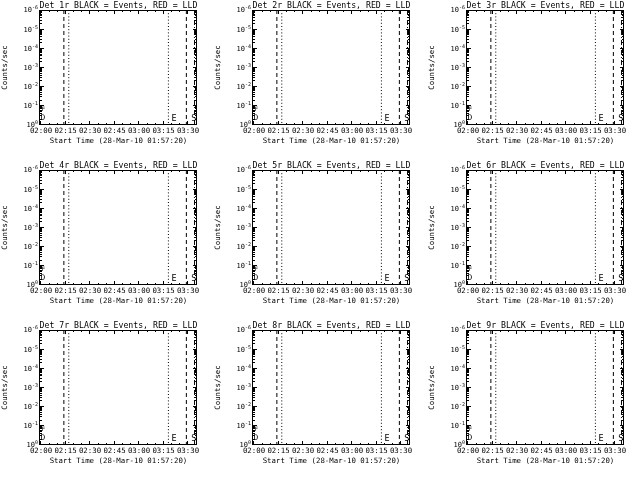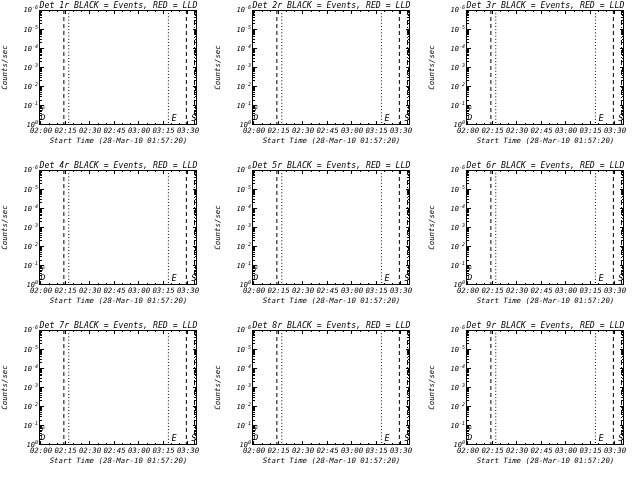--- a/index.html
+++ b/index.html
@@ -6,21 +6,21 @@
   body{
     width:640px;height:480px;background:#ffffff;overflow:hidden;
     font-family:"DejaVu Sans Mono", monospace;
   }
   #plot-grid{
     width:640px;height:480px;
     display:grid;
     grid-template-columns:repeat(3,213.33px);
     grid-template-rows:repeat(3,160px);
   }
-  .panel{position:relative;width:213.33px;height:160px;font-style:italic;}
+  .panel{position:relative;width:213.33px;height:160px;}
   .panel svg{position:absolute;left:0;top:0;}
   text{fill:#000;}
 </style>
 </head>
 <body>
 
 <div id="plot-grid">
     <div class="panel">
       <svg width="213.33" height="160" viewBox="0 0 213.33 160">
         <text x="118.5" y="7.5" font-size="8.2" text-anchor="middle" font-family="DejaVu Sans Mono, monospace">Det 1r BLACK = Events, RED = LLD</text>

